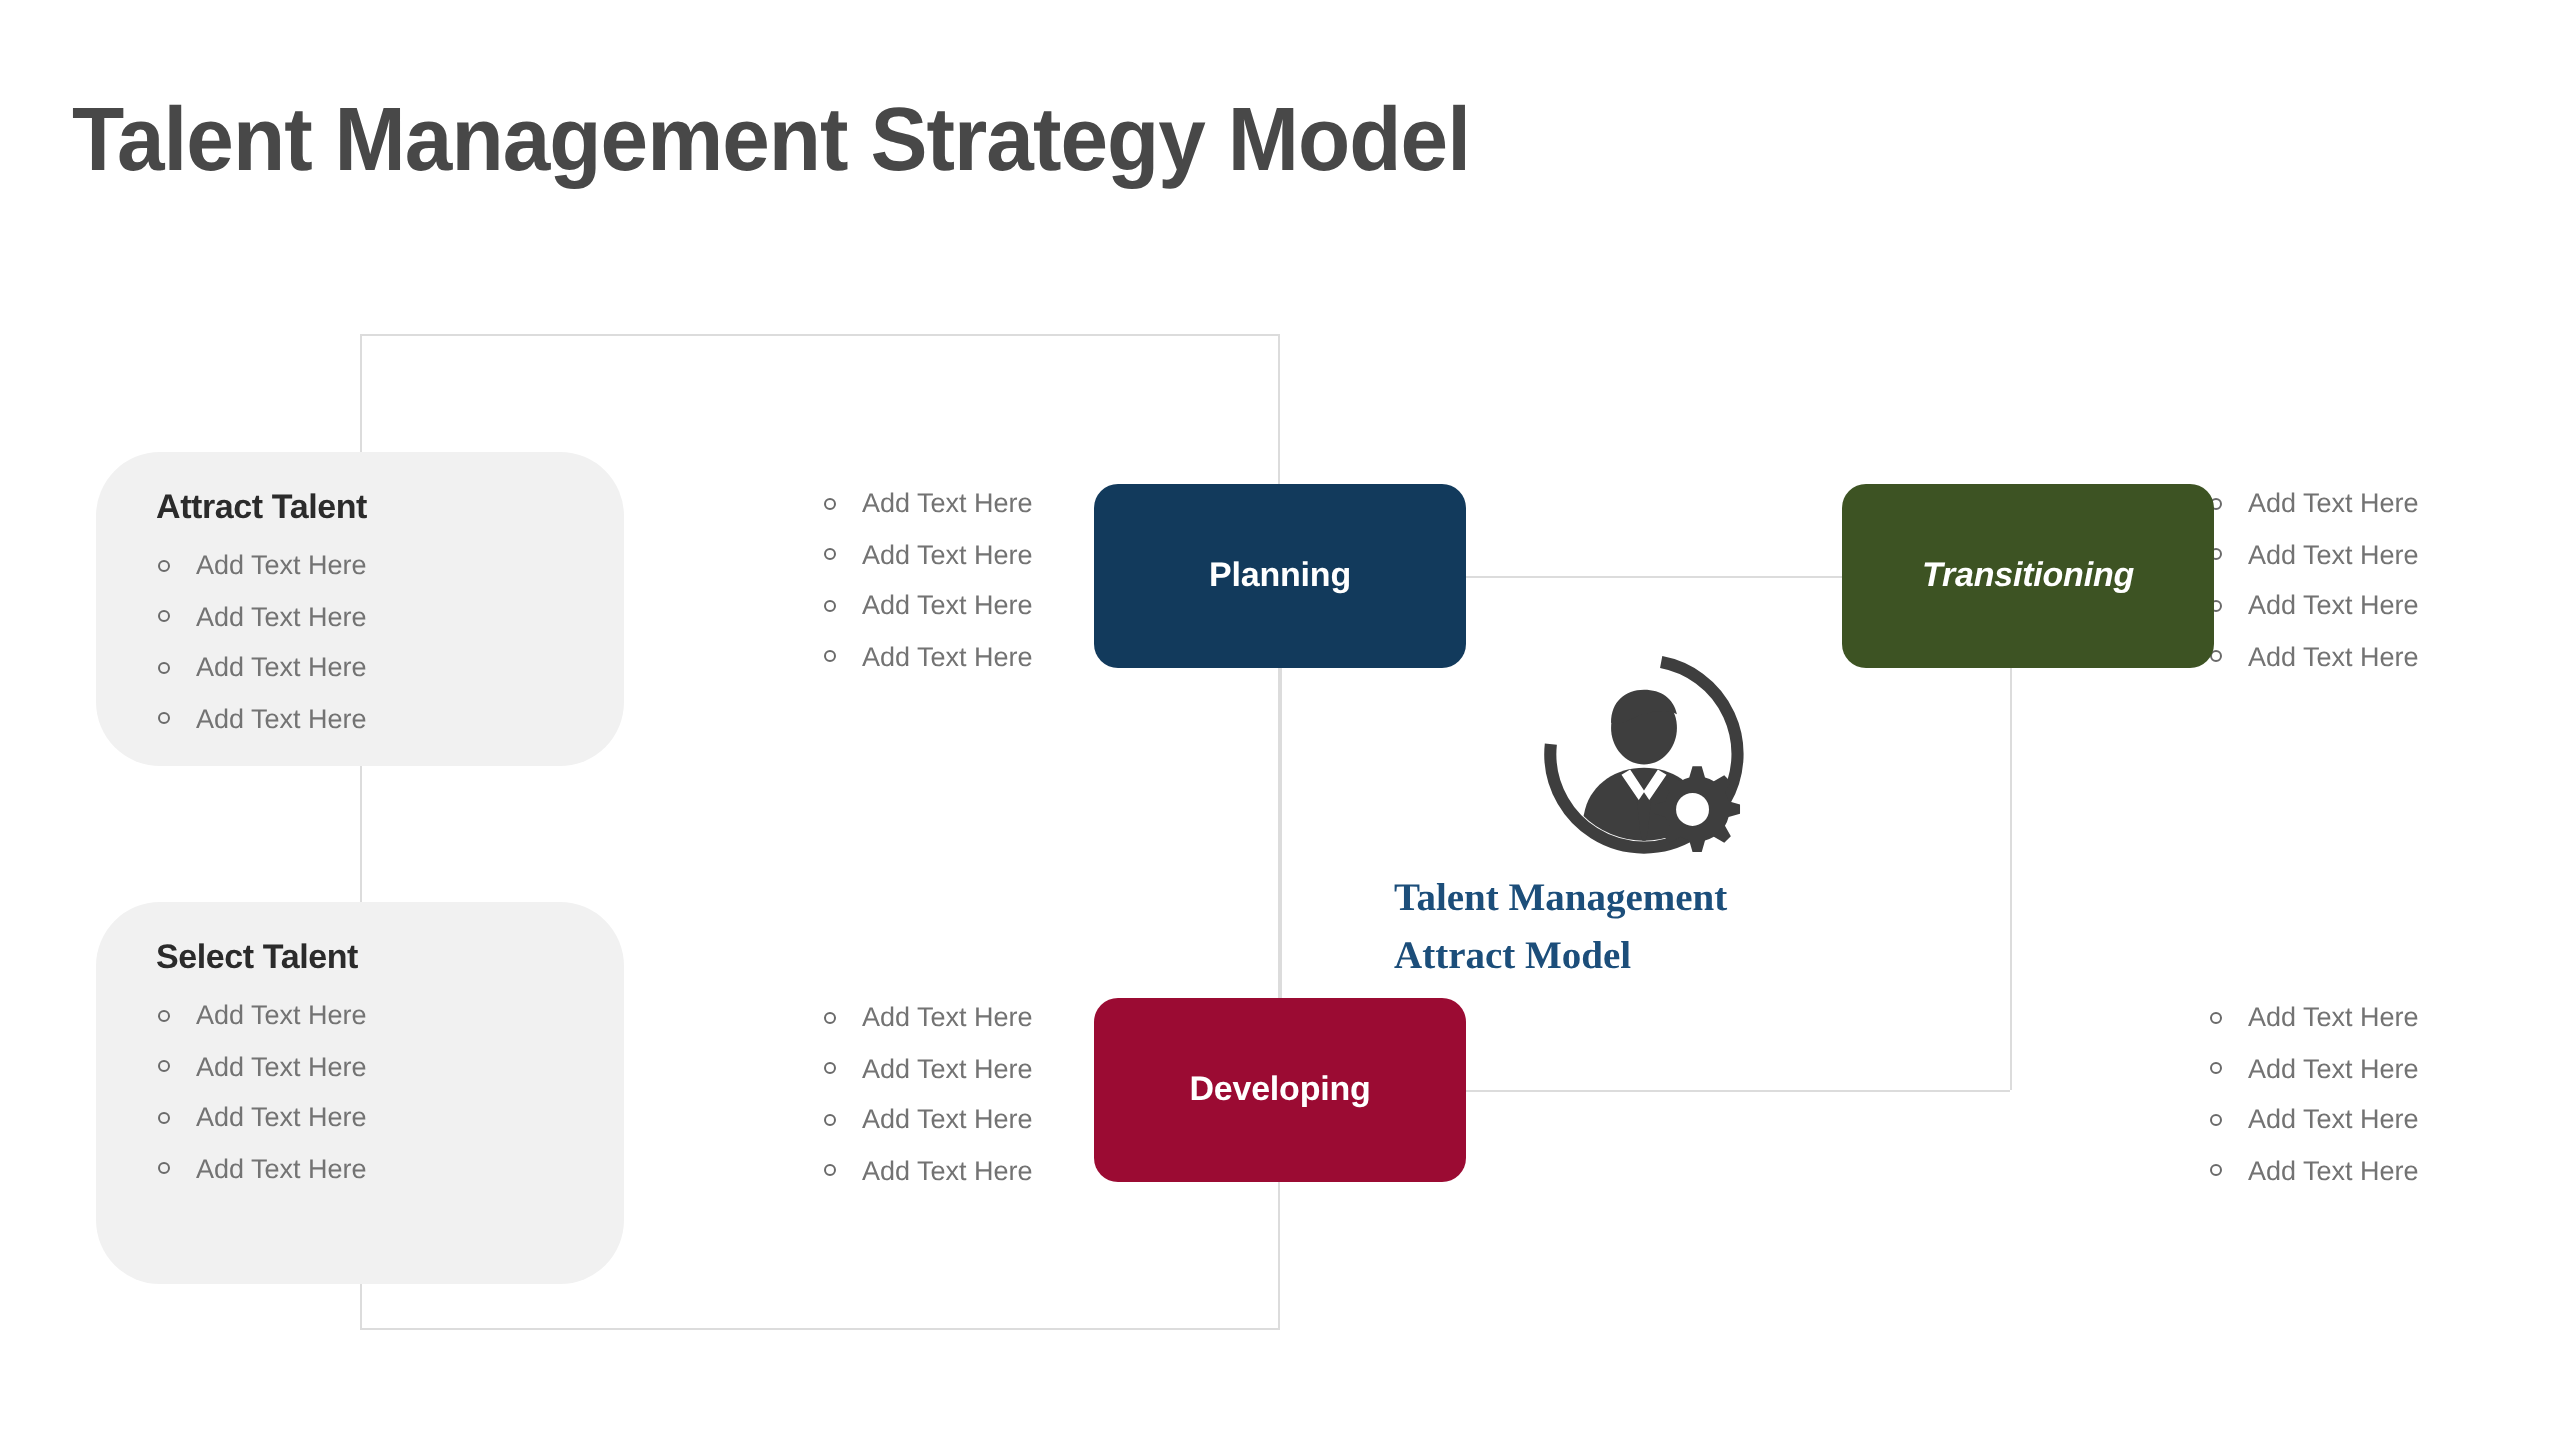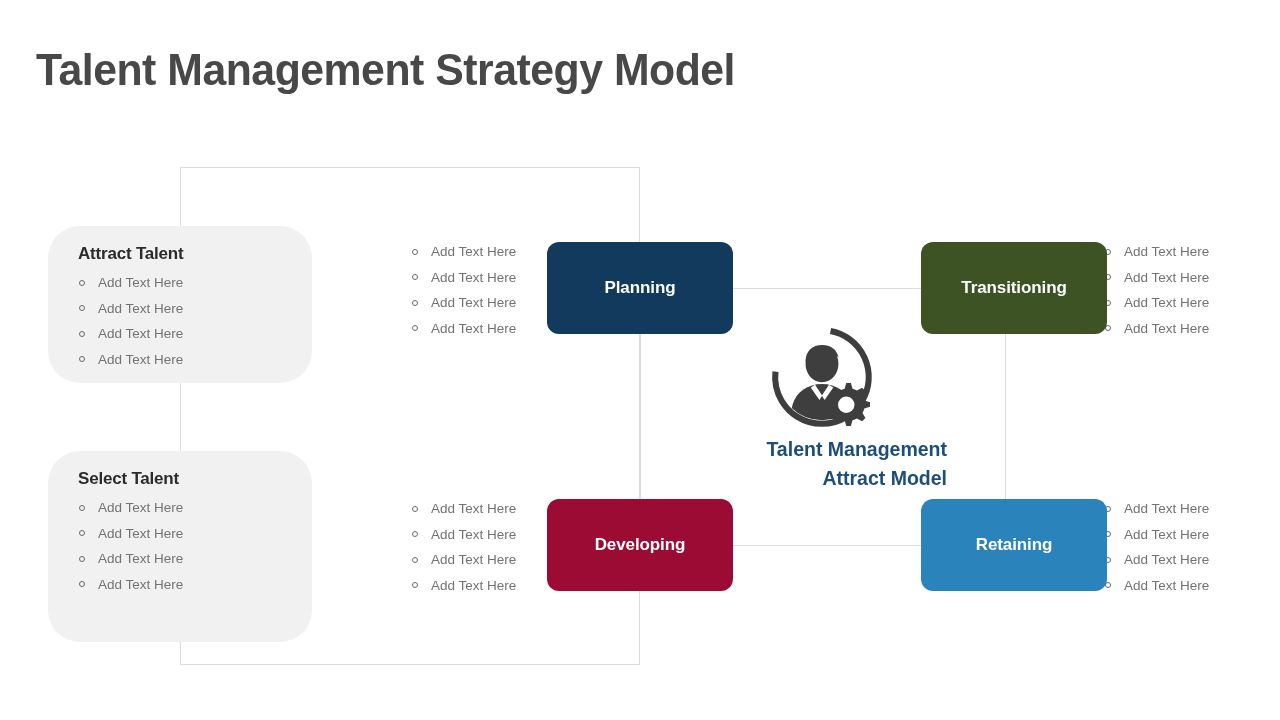--- a/index.html
+++ b/index.html
@@ -124,21 +124,22 @@
     font-weight: bold;
     letter-spacing: -0.1px;
   }
 
   
   .center-cluster {
     position: absolute;
     left: 697px;
     top: 325px;
     width: 250px;
-    text-align: right;
+    text-align: left;
+    font-family: Liberation Serif, serif;
   }
   .center-icon {
     width: 104px;
     height: 104px;
     margin: 0 auto;
     display: block;
   }
   .center-label {
     margin-top: 6px;
     font-size: 19.5px;
@@ -289,31 +290,28 @@
         <span class="marker"></span>
         <span>Add Text Here</span>
       </li>
     </ul>
   </div>
 
   <div class="node-box" style="left:547px; top:242px; background:#123a5c;">
     <span>Planning</span>
   </div>
 
-  <div class="node-box" style="left:921px; top:242px; background:#3d5323;">
+  <div class="node-box" style="left:921px; top:242px; background:#3d5323;font-style:italic;">
     <span>Transitioning</span>
   </div>
 
   <div class="node-box" style="left:547px; top:499px; background:#9b0b33;text-align:center;">
     <span>Developing</span>
   </div>
 
-  <div class="node-box" style="left:921px; top:499px; background:#2b83bc;">
-    <span>Retaining</span>
-  </div>
 
   <div class="center-cluster">
     <svg class="center-icon" viewBox="0 0 120 120">
 
       <path d="M60 6
                A54 54 0 1 1 59.9 6
                Z" fill="none" stroke="#3e3e3e" stroke-width="7" stroke-dasharray="250 90" stroke-dashoffset="-10"></path>
 
       <clipPath id="ringClip">
         <circle cx="60" cy="60" r="50"></circle>

